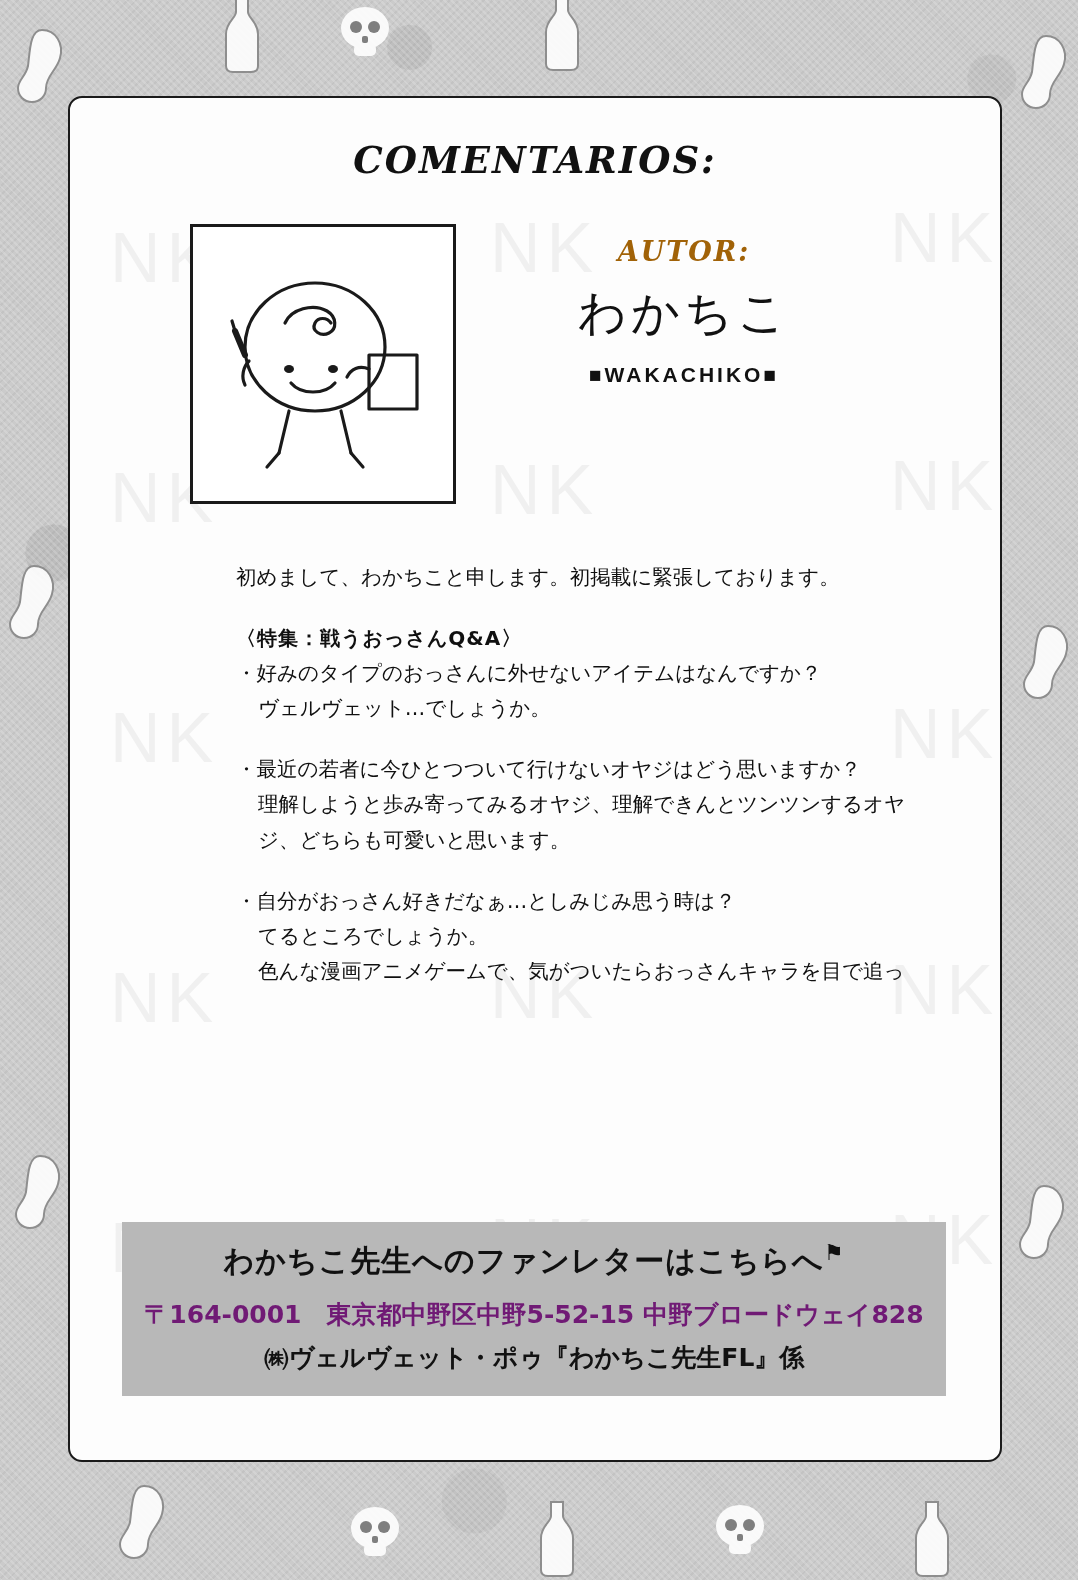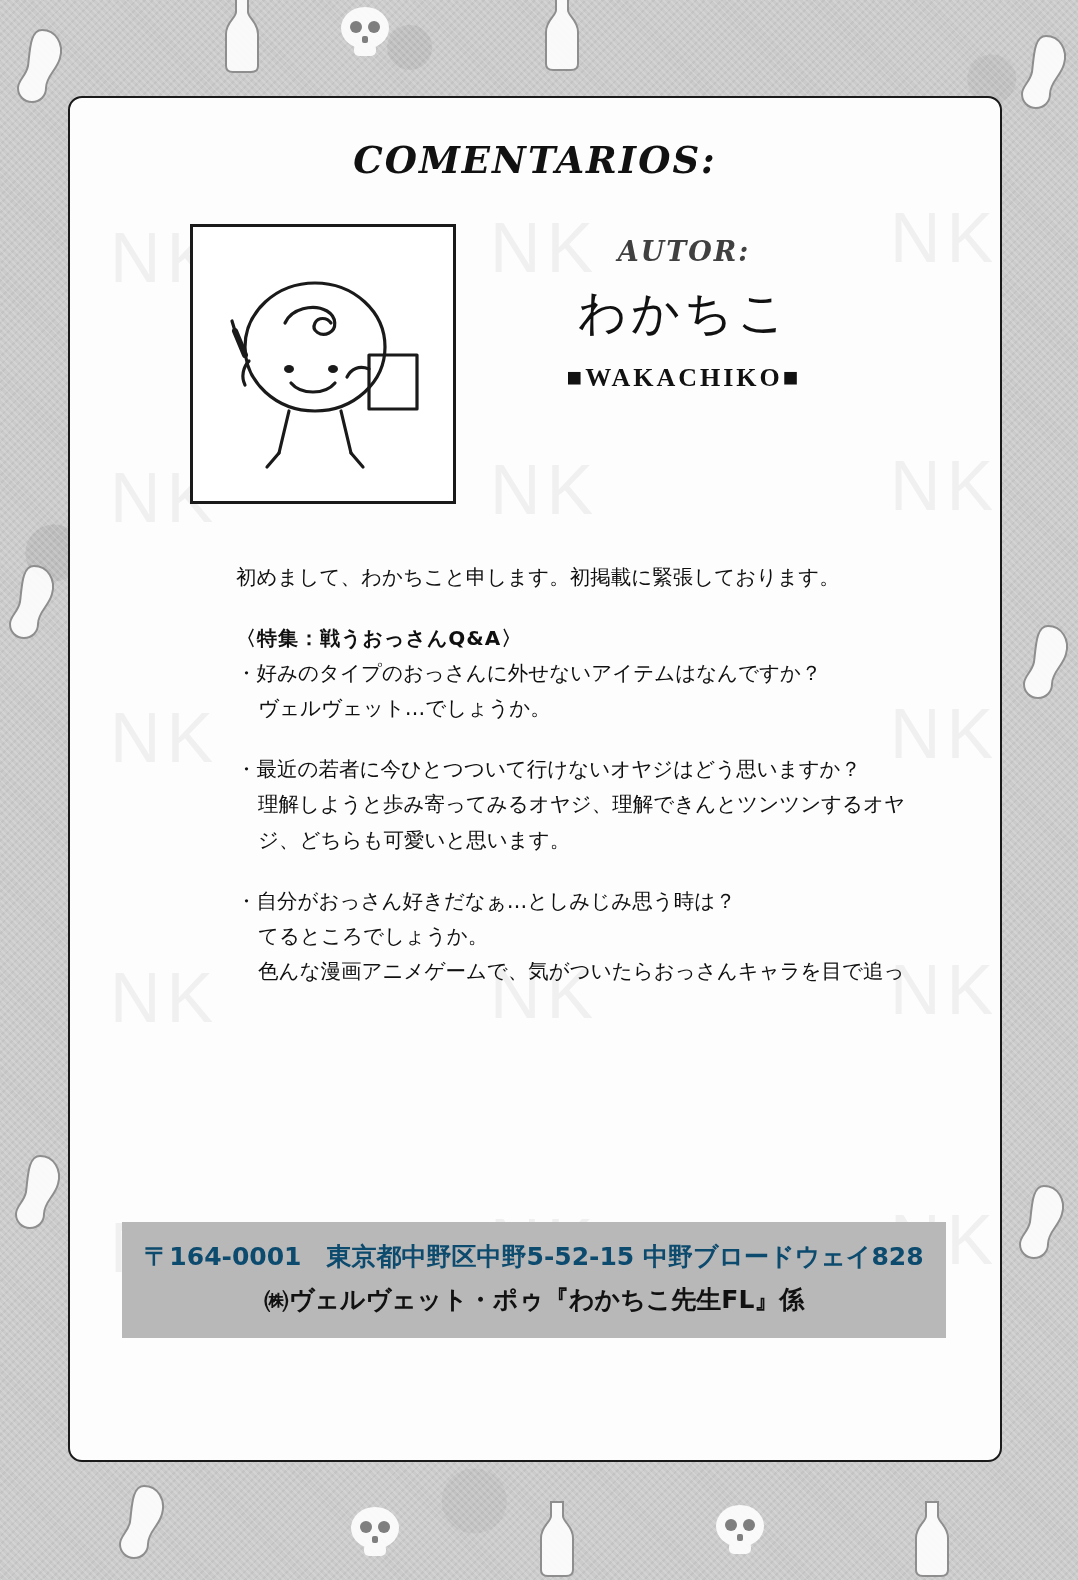--- a/index.html
+++ b/index.html
@@ -112,34 +112,34 @@
     text-align: center;
     padding-top: 12px;
     padding-right: 40px;
   }
   .author-label {
     font-family: "DejaVu Serif", serif;
     font-style: italic;
     font-weight: bold;
     font-size: 27px;
     letter-spacing: 2px;
-    color: #404040;
+    color: #a16207;
   }
   .author-name {
     font-family: "DejaVu Sans", sans-serif;
     font-weight: normal;
     font-size: 48px;
     letter-spacing: 4px;
     color: #111;
     margin-top: 14px;
   }
   .author-romaji {
-    font-family: Liberation Serif, serif;
-    font-weight: bold;
-    font-size: 26px;
+    font-family: Liberation Sans, sans-serif;
+    font-weight: bold;
+    font-size: 21px;
     letter-spacing: 3px;
     color: #111;
     margin-top: 18px;
   }
 
   
   #body-text {
     margin-top: 56px;
     padding-left: 118px;
     padding-right: 40px;
@@ -173,21 +173,22 @@
     font-family: "DejaVu Sans", sans-serif;
     font-weight: bold;
     font-size: 30px;
     letter-spacing: 1px;
     color: #111;
   }
   .fan-addr1 {
     font-family: "DejaVu Sans", sans-serif;
     font-weight: bold;
     font-size: 25px;
-    color: #0c4a6e;
+    color: #701a75;
+    margin-top: 16px;
   }
   .fan-addr2 {
     font-family: "DejaVu Sans", sans-serif;
     font-weight: bold;
     font-size: 25px;
     color: #111;
     margin-top: 10px;
   }
   .fan-flag { font-size: 22px; vertical-align: super; }
 
@@ -374,17 +375,20 @@
       <div class="para-gap"></div>
 
       <p class="qa-question">・自分がおっさん好きだなぁ…としみじみ思う時は？</p>
       <p class="qa-answer">てるところでしょうか。</p>
       <p class="qa-answer">色んな漫画アニメゲームで、気がついたらおっさんキャラを目で追っ</p>
     </div>
 
   </div>
 
   <div id="fanletter-box">
+    <div class="fan-title">
+      <span>わかちこ先生へのファンレターはこちらへ</span><span class="fan-flag">⚑</span>
+    </div>
     <div class="fan-addr1">〒164-0001　東京都中野区中野5-52-15 中野ブロードウェイ828</div>
     <div class="fan-addr2">㈱ヴェルヴェット・ポゥ『わかちこ先生FL』係</div>
   </div>
 
 </div>
 
 </body></html>

